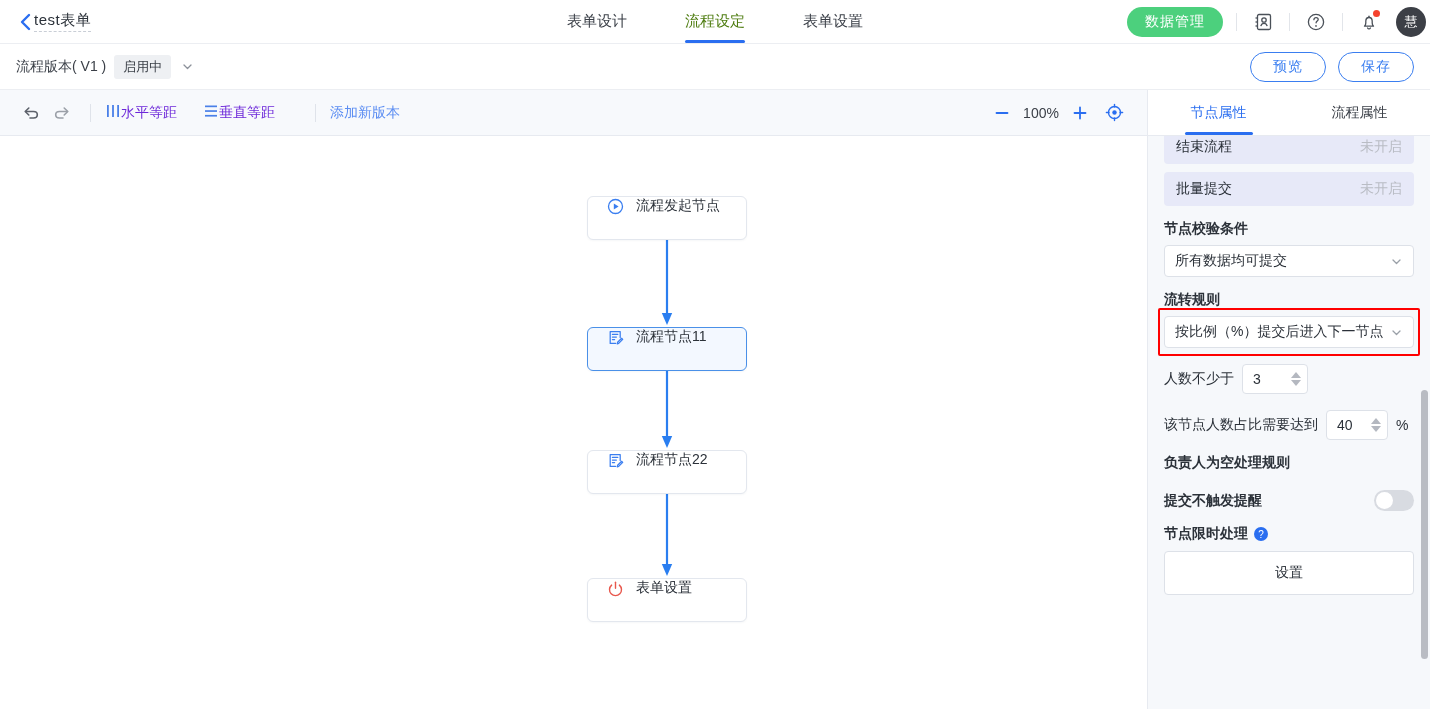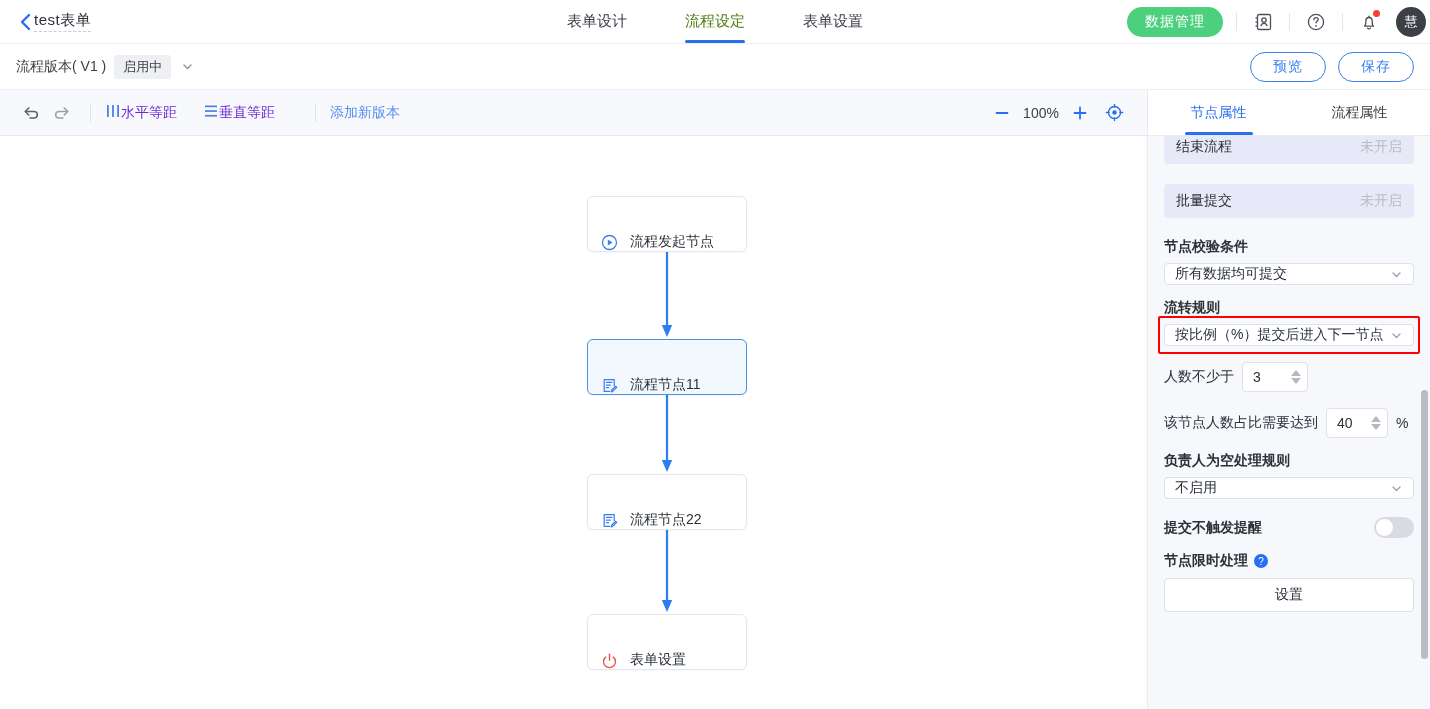--- a/index.html
+++ b/index.html
@@ -86,23 +86,23 @@
   .tool-link { font-size: 14px; color: #5b8df2; cursor: pointer; }
   .zoom-group { margin-left: auto; display: flex; align-items: center; gap: 0; }
   .zbtn { width: 34px; height: 30px; display: flex; align-items: center; justify-content: center; cursor: pointer; color: #3a7ef0; }
   .zval { font-size: 14px; color: #3a3f47; min-width: 44px; text-align: center; }
 
   .canvas {
     flex: 1; position: relative; background: #fff; overflow: hidden;
   }
   .flow { position: absolute; left: 587px; top: 60px; width: 160px; }
   .node {
-    width: 160px; height: 56px; border-radius: 6px; background: #fff;
-    border: 1px solid #e3e7ee; display: flex; align-items: flex-end;
-    padding-left: 12px; gap: 12px; cursor: pointer; position: relative;
+    width: 160px; height: 44px; border-radius: 6px; background: #fff;
+    border: 1px solid #e3e7ee; display: flex; align-items: flex-start;
+    padding-left: 18px; gap: 12px; cursor: pointer; position: relative;
     box-shadow: 0 1px 2px rgba(20,40,80,.04);
   }
   .node.selected { border: 1px solid #4a90e8; background: #f3f8ff; }
   .node .nlabel { font-size: 14px; color: #2b3139; }
   .node .nicon { width: 18px; height: 18px; display: flex; align-items: center; justify-content: center; }
   .conn { width: 160px; display: flex; justify-content: center; }
   .conn svg { display: block; }
 
   
   .panel {
@@ -114,28 +114,28 @@
     justify-content: space-around; background: #fff; border-bottom: 1px solid #e7eaf0;
   }
   .ptab { font-size: 14px; color: #3a3f47; height: 100%; display: flex; align-items: center; position: relative; cursor: pointer; padding: 0 6px; }
   .ptab.active { color: #2a6ef0; }
   .ptab.active::after { content: ""; position: absolute; left: 0; right: 0; bottom: 0; height: 3px; background: #2a6ef0; border-radius: 2px; }
 
   .panel-body { flex: 1; overflow: hidden; padding: 0 16px 16px 16px; position: relative; }
   .toggle-row {
     height: 34px; background: #e7e9f8; border-radius: 4px;
     display: flex; align-items: center; justify-content: space-between;
-    padding: 0 12px; margin-bottom: 20px; cursor: pointer;
+    padding: 0 12px; margin-bottom: 8px; cursor: pointer;
   }
   .toggle-row:first-child { margin-top: -6px; }
   .toggle-row .tr-label { font-size: 14px; color: #2b3139; }
   .toggle-row .tr-state { font-size: 14px; color: #b9bcc4; }
   .field-label { font-size: 14px; color: #2b3139; font-weight: bold; margin: 14px 0 7px 0; display: flex; align-items: center; gap: 6px; }
   .select {
-    height: 22px; background: #fff; border: 1px solid #dde1e8; border-radius: 4px;
+    height: 32px; background: #fff; border: 1px solid #dde1e8; border-radius: 4px;
     display: flex; align-items: center; padding: 0 10px; cursor: pointer; position: relative;
   }
   .select .sv { font-size: 14px; color: #2b3139; }
   .select .caret { margin-left: auto; display: flex; align-items: center; }
   .hl-wrap { position: relative; }
   .hl-wrap.highlight::after {
     content: ""; position: absolute; left: -6px; right: -6px; top: -8px; bottom: -8px;
     border: 2px solid #ff0000; border-radius: 2px; pointer-events: none;
   }
   .inline-row { display: flex; align-items: center; gap: 8px; margin-top: 16px; }
@@ -152,21 +152,21 @@
   .pct { font-size: 14px; color: #2b3139; }
   .switch-row { display: flex; align-items: center; justify-content: space-between; margin-top: 18px; }
   .switch-row .sw-label { font-size: 14px; color: #2b3139; font-weight: bold; }
   .switch { width: 40px; height: 21px; border-radius: 11px; background: #d8dbe1; position: relative; cursor: pointer; }
   .switch .knob { position: absolute; top: 2px; left: 2px; width: 17px; height: 17px; border-radius: 50%; background: #fff; }
   .help-dot {
     width: 14px; height: 14px; border-radius: 50%; background: #2a6ef0; color: #fff;
     font-size: 10px; display: inline-flex; align-items: center; justify-content: center; cursor: pointer; font-weight: normal;
   }
   .btn-block {
-    height: 34px; background: #fff; border: 1px solid #dde1e8; border-radius: 4px;
+    height: 44px; background: #fff; border: 1px solid #dde1e8; border-radius: 4px;
     display: flex; align-items: center; justify-content: center; font-size: 14px;
     color: #2b3139; cursor: pointer; margin-top: 8px;
   }
   .pscroll { position: absolute; right: 2px; top: 300px; width: 7px; height: 269px; background: #b9bcc3; border-radius: 4px; cursor: pointer; }
 </style>
 </head>
 <body>
 
 <div class="app">
 
@@ -434,28 +434,20 @@
             <span class="nv">40</span>
             <span class="spin">
                 <i class="up"></i>
                 <i class="down"></i>
               </span>
           </div>
           <span class="pct">%</span>
         </div>
 
         <div class="field-label">负责人为空处理规则</div>
-        <div class="select">
-          <span class="sv">不启用</span>
-          <span class="caret">
-            <svg width="13" height="13" viewBox="0 0 13 13">
-                <polyline points="3,5 6.5,8.5 10,5" fill="none" stroke="#9aa0a8" stroke-width="1.3" stroke-linecap="round" stroke-linejoin="round"></polyline>
-              </svg>
-          </span>
-        </div>
 
         <div class="switch-row">
           <span class="sw-label">提交不触发提醒</span>
           <span class="switch">
               <span class="knob"></span>
             </span>
         </div>
 
         <div class="field-label">
           <span>节点限时处理</span>

